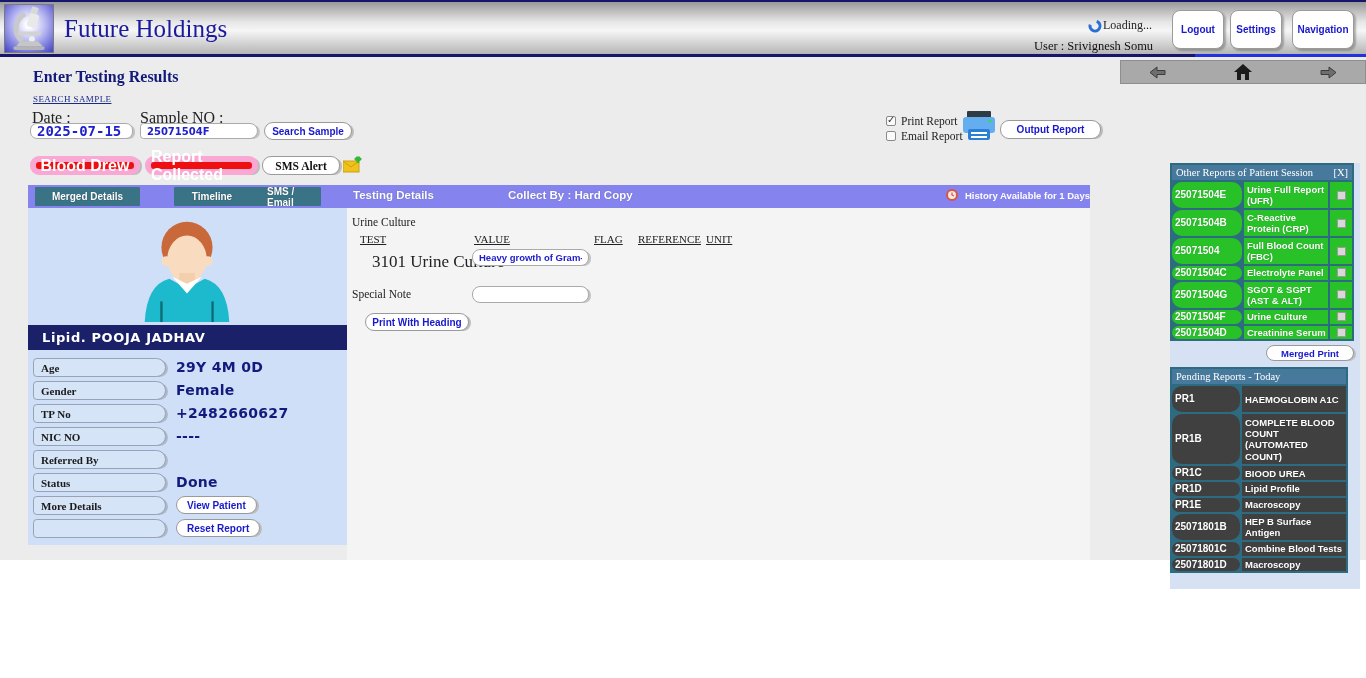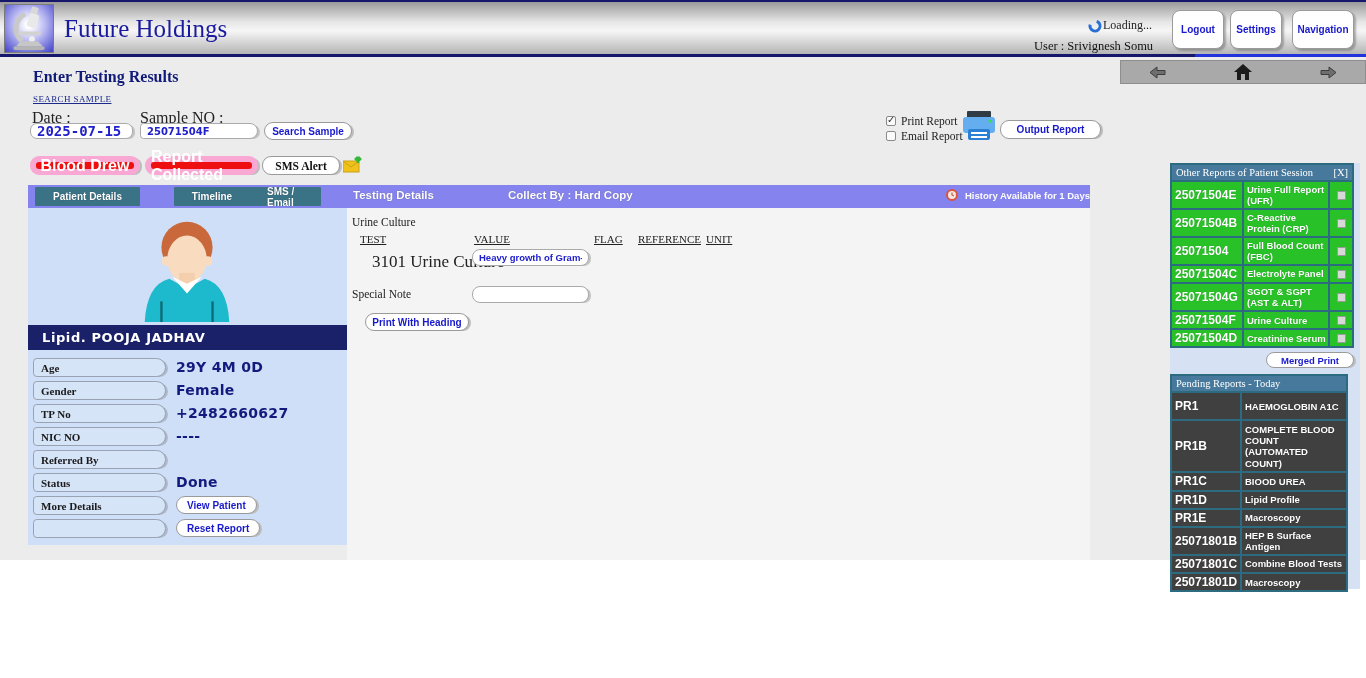--- a/index.html
+++ b/index.html
@@ -114,21 +114,21 @@
   .t-pending { width:178px; margin-top:6px; }
   .rp-head { background:#46799b; color:#fff; font-family:"Liberation Serif", serif; font-size:10.5px;
     display:flex; justify-content:space-between; align-items:center; padding:2px 4px; min-height:15px; }
   .rp-close { cursor:pointer; font-family:"Liberation Serif", serif; }
   .orow { display:grid; grid-template-columns:70px 1fr 22px; gap:2px; }
   .prow2 { display:grid; grid-template-columns:68px 1fr; gap:2px; }
   .cell { color:#fff; font-weight:bold; font-size:9.5px; line-height:1.18; display:flex; align-items:center;
     padding:1px 3px; text-shadow:0 0 1px rgba(0,0,0,.3); }
   .green .cell { background:#28c228; }
   .orange .cell { background:#404040; }
-  .cid { font-size:12px; }
+  .cid { font-size:10px;border-radius:10px; }
   .h1 { min-height:13px; } .h1 .cell { white-space:nowrap; overflow:hidden; }
   .h2 { min-height:26px; }
   .h4 { min-height:50px; }
   .cbcell { justify-content:center; }
   .cb-sm { width:9px; height:9px; background:#d8d8d8; border:1px solid #9a9a9a; cursor:pointer; }
   .merged-row { width:184px; display:flex; justify-content:flex-end; margin-top:4px; }
   .merged-btn { width:88px; height:16px; font-size:9.5px; }
 </style>
 </head>
 <body>
@@ -218,21 +218,21 @@
   <div class="abs btn-sms">SMS Alert</div>
   <div class="abs mail-wrap">
     <svg width="21" height="18" viewBox="0 0 21 18">
       <rect x="0" y="6" width="16" height="11" fill="#f2c21c" stroke="#c9a012"></rect>
       <path d="M0 6 L8 12 L16 6" fill="none" stroke="#c9a012"></path>
       <path d="M15 8 L15 2 M15 2 L12 5 M15 2 L18 5" stroke="#35b83a" stroke-width="2.6" fill="none"></path>
     </svg>
   </div>
 
   <div class="abs tabbar">
-    <div class="tab tab-pd">Patient Details</div>
+    <div class="tab tab-pd">Merged Details</div>
     <div class="tab tab-tl">Timeline</div>
     <div class="tab tab-se">SMS / Email</div>
     <div class="tab-active-label">Testing Details</div>
     <div class="collectby">Collect By : Hard Copy</div>
     <div class="history">
       <svg width="12" height="12" viewBox="0 0 12 12">
         <circle cx="6" cy="6" r="5" fill="#f5e9e2" stroke="#d85540" stroke-width="2"></circle>
         <path d="M6 3.5 L6 6 L8 7" stroke="#d85540" stroke-width="1.2" fill="none"></path>
       </svg>
       <span class="history-text">History Available for 1 Days</span>

